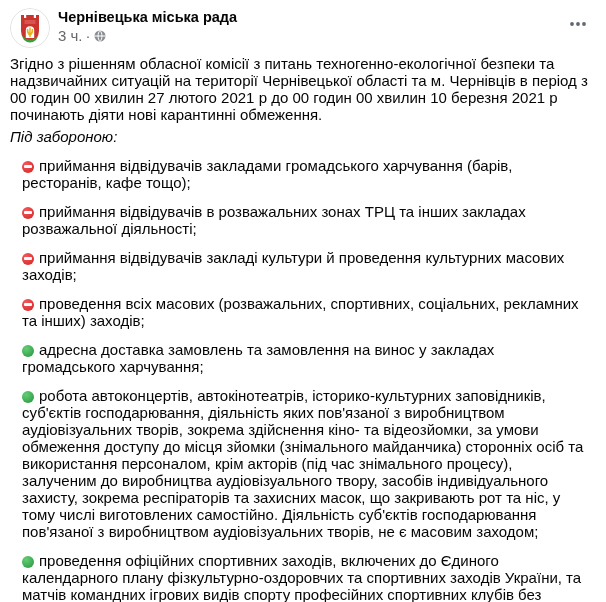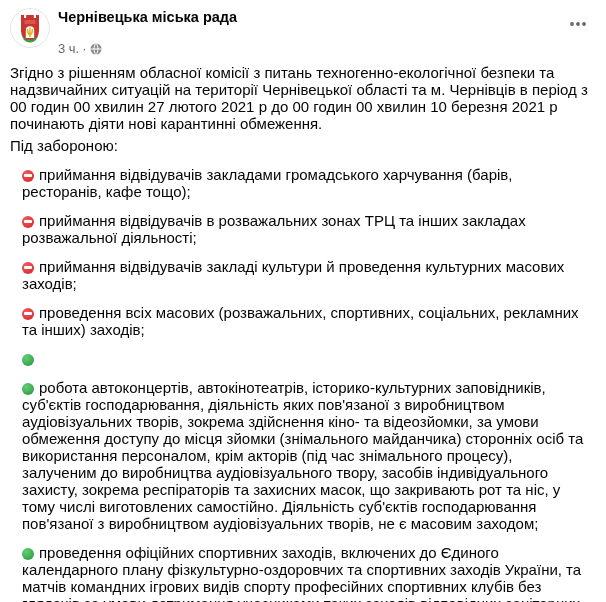--- a/index.html
+++ b/index.html
@@ -11,29 +11,29 @@
     overflow: hidden;
   }
   .post { width: 606px; height: 602px; box-sizing: border-box; padding: 8px 10px 0 10px; overflow: hidden; }
 
   
   .header { display: flex; align-items: flex-start; margin-bottom: 7px; }
   .avatar { width: 40px; height: 40px; border-radius: 50%; overflow: hidden; flex: 0 0 40px; cursor: pointer; }
   .avatar svg { display: block; }
   .hgroup { margin-left: 8px; flex: 1 1 auto; min-width: 0; }
   .author { font-size: 14.5px; font-weight: 700; color: #050505; line-height: 19px; cursor: pointer; }
-  .meta { display: flex; gap: 3px; font-size: 13px; color: #65676b; line-height: 16px; margin-top: 14px; }
+  .meta { display: flex; gap: 3px; font-size: 15px; color: #65676b; line-height: 16px; margin-top: 1px; }
   .meta .dot { color: #65676b; }
   .globe { display: inline-flex; align-items: center; }
   .more { flex: 0 0 auto; color: #606770; padding: 6px 8px 4px 8px; cursor: pointer; border-radius: 50%; }
 
   
   .body { font-size: 15px; line-height: 17px; color: #050505; }
   .para { margin: 0 0 5px 0; }
-  .sect-title { margin: 0 0 6px 0; }
+  .sect-title { margin: 0 0 6px 0; font-style: italic; }
   .sect-title.allowed-title { margin: 9px 0 0 0; }
   .list { margin: 0; }
   .item { margin: 12px; }
 
   .ico {
     display: inline-block; width: 12px; height: 12px; border-radius: 50%;
     margin-right: 5px; vertical-align: -1.5px; position: relative;
   }
   .ico.no { background: radial-gradient(circle at 35% 30%, #f4575c, var(--banned-red, #dd3333) 70%); }
   .ico.no::after {
@@ -97,21 +97,21 @@
 
         <div class="item"><span class="ico no"></span><span>приймання відвідувачів закладі культури й проведення культурних масових заходів;</span></div>
 
         <div class="item"><span class="ico no"></span><span>проведення всіх масових (розважальних, спортивних, соціальних, рекламних та інших) заходів;</span></div>
 
       </div>
 
 
     <div class="list">
 
-        <div class="item"><span class="ico ok"></span></div>
+        <div class="item"><span class="ico ok"></span><span>адресна доставка замовлень та замовлення на винос у закладах громадського харчування;</span></div>
 
         <div class="item"><span class="ico ok"></span><span>робота автоконцертів, автокінотеатрів, історико-культурних заповідників, суб'єктів господарювання, діяльність яких пов'язаної з виробництвом аудіовізуальних творів, зокрема здійснення кіно- та відеозйомки, за умови обмеження доступу до місця зйомки (знімального майданчика) сторонніх осіб та використання  персоналом, крім акторів (під час знімального процесу), залученим до виробництва аудіовізуального твору, засобів індивідуального захисту, зокрема респіраторів та захисних масок, що закривають рот та ніс, у тому числі виготовлених самостійно. Діяльність суб'єктів господарювання пов'язаної з виробництвом аудіовізуальних творів, не є масовим заходом;</span></div>
 
         <div class="item"><span class="ico ok"></span><span>проведення офіційних спортивних заходів, включених до Єдиного календарного плану фізкультурно-оздоровчих та спортивних заходів України, та матчів командних ігрових видів спорту професійних спортивних клубів без глядачів за умови дотримання учасниками таких заходів відповідних санітарних та протиепідемічних  заходів та здійснення обов'язкового щоденного контролю за станом здоров'я учасників.</span></div>
       </div>
 
     <div class="hashtags">
       
     <a class="tag">#командних</a><a class="tag">#Чернівці</a><a class="tag">#карантинні_обмеження</a></div>
   </div>

